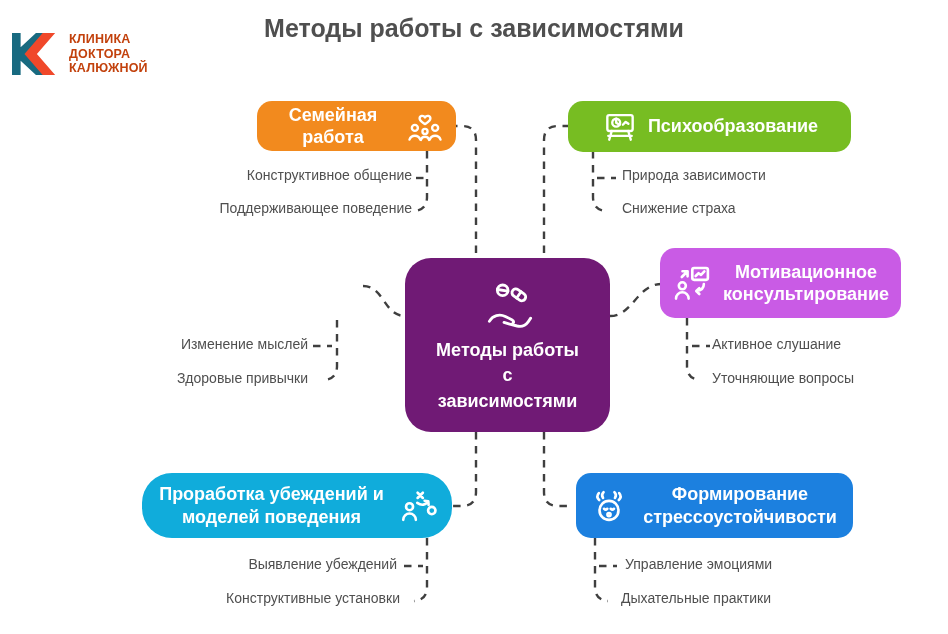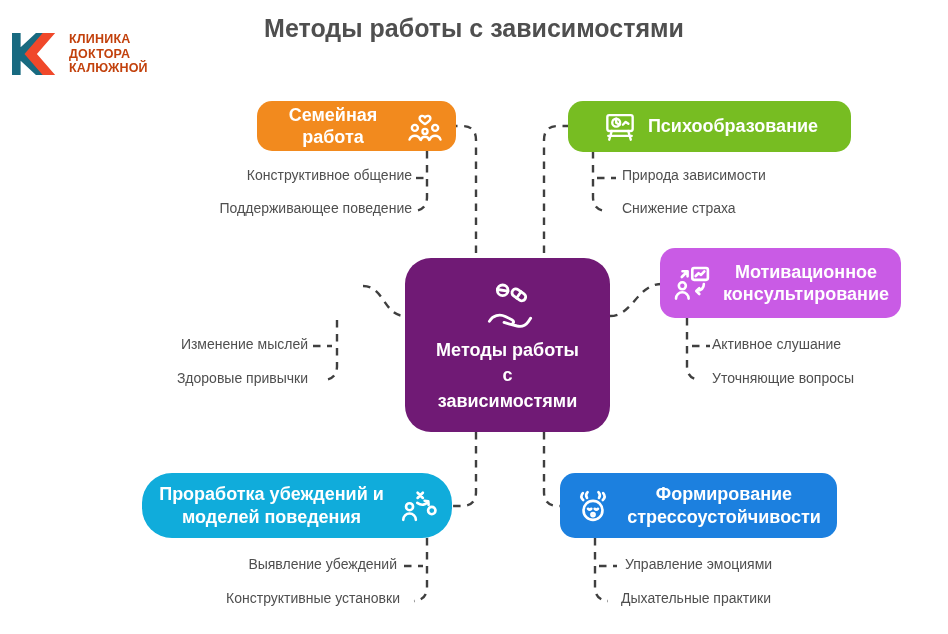--- a/index.html
+++ b/index.html
@@ -12,21 +12,21 @@
   .connectors{position:absolute;left:0;top:0;z-index:1;pointer-events:none;}
   .branch{position:absolute;display:flex;align-items:center;justify-content:center;gap:9px;
           border-radius:15px;color:#fff;font-weight:bold;z-index:2;box-sizing:border-box;
           padding:6px 12px;text-align:center;}
   .branch .label{font-size:18px;line-height:1.25;}
   .b-family{left:228px;top:101px;width:199px;height:50px;margin-left:29px;}
   .b-psy{left:568px;top:101px;width:283px;height:51px;}
   .b-cbt{left:25px;top:248px;width:338px;height:72px;}
   .b-mot{left:660px;top:248px;width:241px;height:70px;}
   .b-bel{left:142px;top:473px;width:310px;height:65px;border-radius:30px;}
-  .b-str{left:560px;top:473px;width:277px;height:65px;}
+  .b-str{left:576px;top:473px;width:277px;height:65px;}
   .center-node{position:absolute;left:405px;top:258px;width:205px;height:174px;border-radius:26px;
           display:flex;flex-direction:column;align-items:center;justify-content:center;
           color:#fff;z-index:2;gap:2px;}
   .center-label{font-size:18px;font-weight:bold;text-align:center;line-height:1.4;}
   .sub{position:absolute;font-size:14px;color:#4F4F4F;white-space:nowrap;z-index:2;}
   .icon{flex:0 0 auto;display:block;}
   #s-f0{right:536px;top:167px;} #s-f1{right:536px;top:200px;}
   #s-g0{left:622px;top:167px;}  #s-g1{left:622px;top:200px;}
   #s-p0{right:640px;top:336px;} #s-p1{right:640px;top:370px;}
   #s-m0{left:712px;top:336px;}  #s-m1{left:712px;top:370px;}

